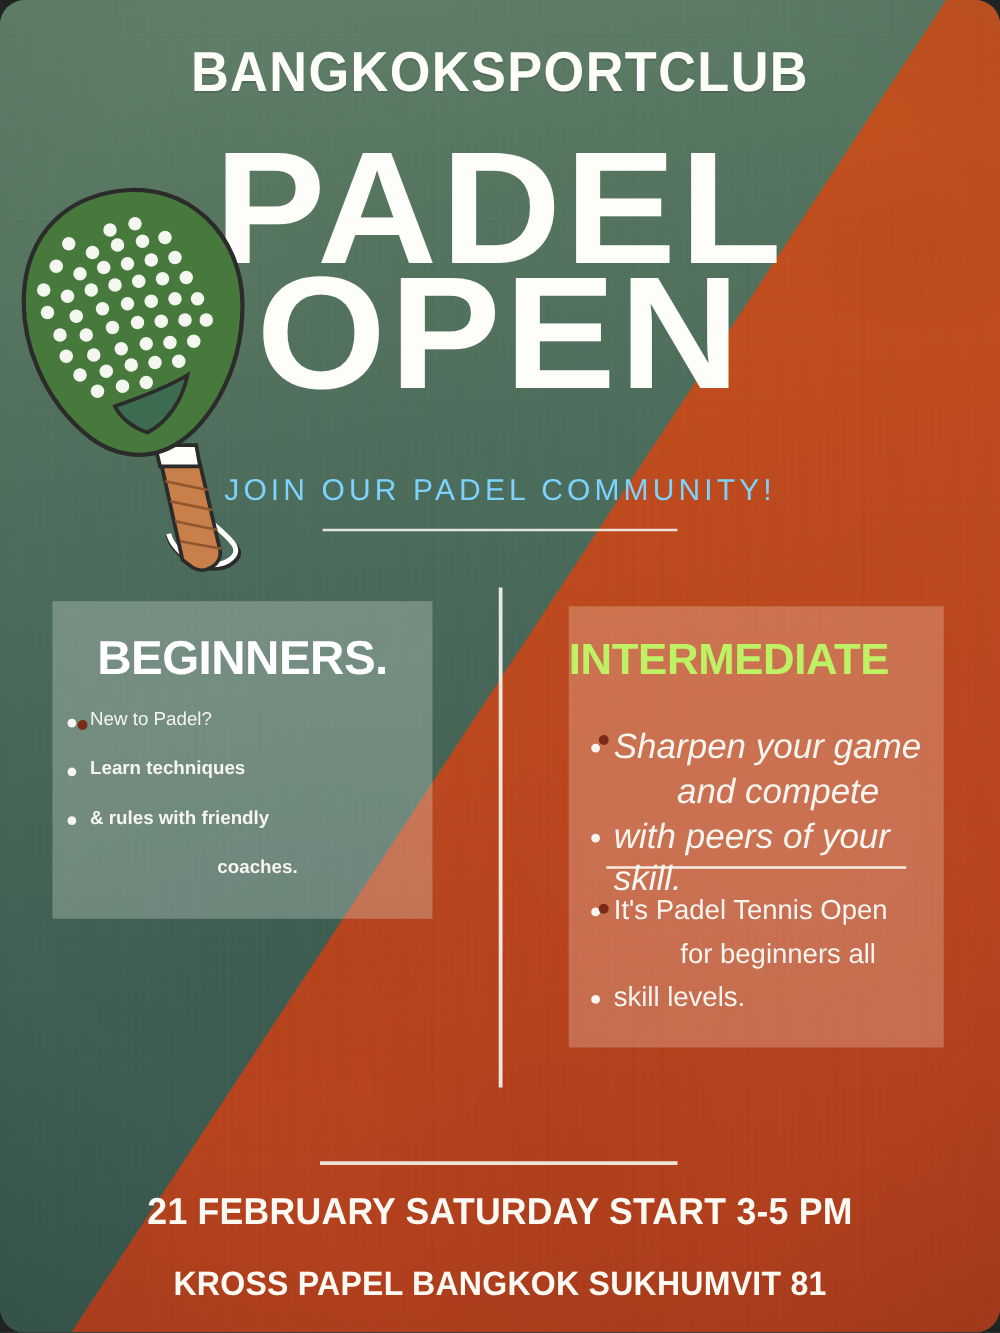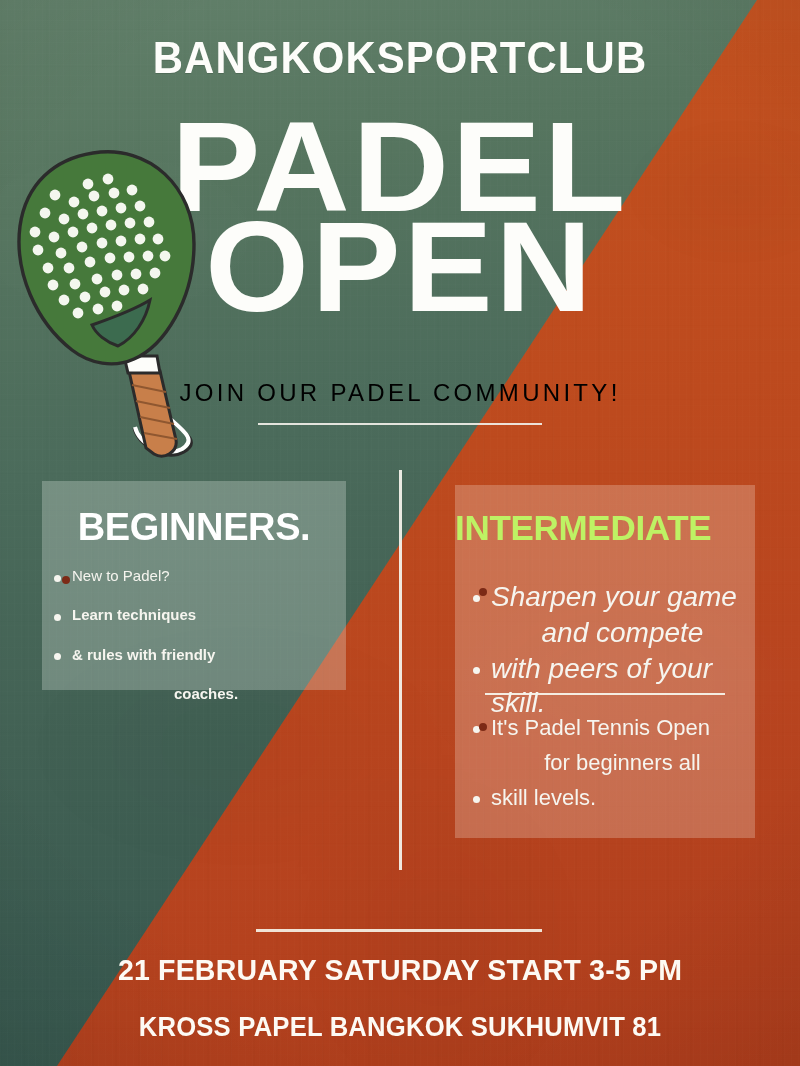--- a/index.html
+++ b/index.html
@@ -8,20 +8,21 @@
     background: #222;
   }
   #poster {
     position: relative;
     width: 800px;
     height: 1066px;
     overflow: hidden;
     font-family: "Liberation Sans", sans-serif;
     background: #4c6a5c;
     user-select: none;
+    border-radius: 20px;
   }
 
   
   .bg-green {
     position: absolute;
     inset: 0;
     background:
       linear-gradient(170deg,
         #62806a 0%,
         #56755f 18%,
@@ -125,21 +126,21 @@
   }
   .headline-1 { top: 108px; font-size: 128px; transform: scaleX(1.04); }
   .headline-2 { top: 208px; font-size: 128px; transform: scaleX(1.04); }
 
   .tagline {
     position: absolute;
     top: 379px;
     left: 0;
     width: 800px;
     text-align: center;
-    color: #000000;
+    color: #7dd3fc;
     font-size: 24px;
     font-weight: 300;
     letter-spacing: 3.3px;
   }
   .tagline-rule {
     position: absolute;
     top: 423px;
     left: 258px;
     width: 284px;
     height: 2px;
@@ -160,21 +161,21 @@
     background: #f3f1ea;
     opacity: .95;
   }
 
   
   .card-beginners {
     position: absolute;
     left: 42px;
     top: 481px;
     width: 304px;
-    height: 209px;
+    height: 254px;
     background: rgba(236,243,236,.27);
   }
   .card-intermediate {
     position: absolute;
     left: 455px;
     top: 485px;
     width: 300px;
     height: 353px;
     background: rgba(255,248,240,.24);
   }

